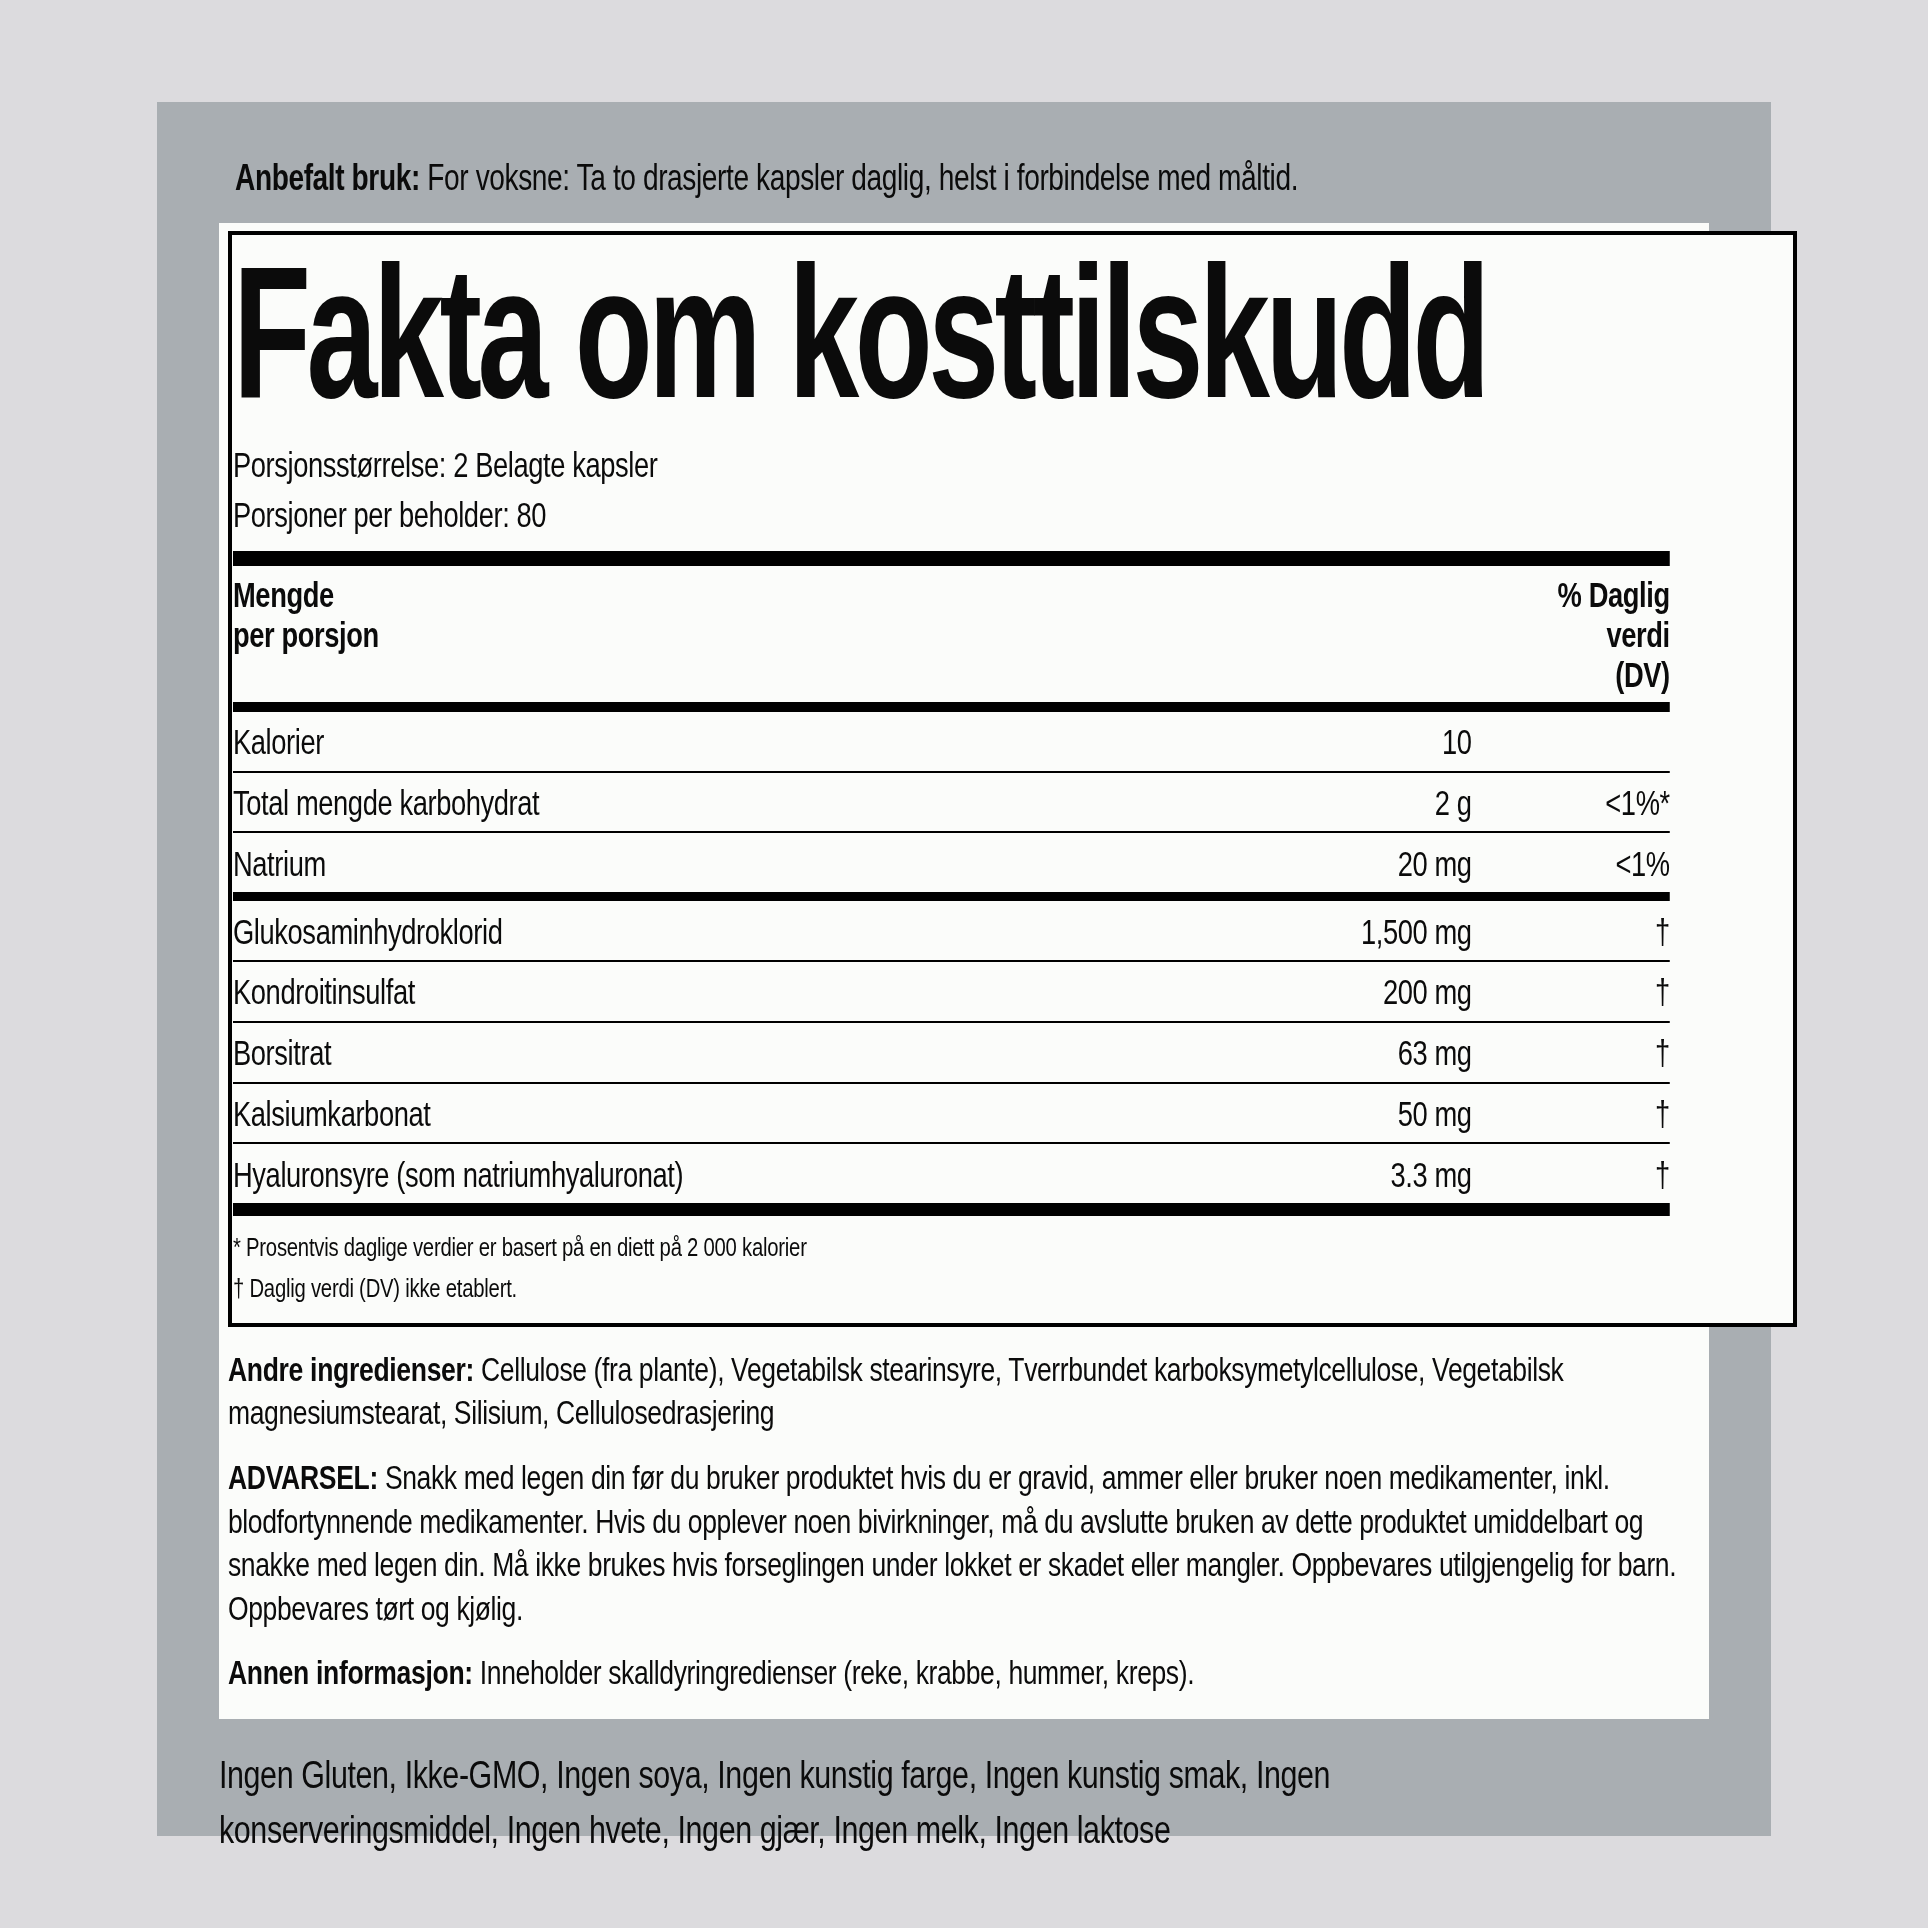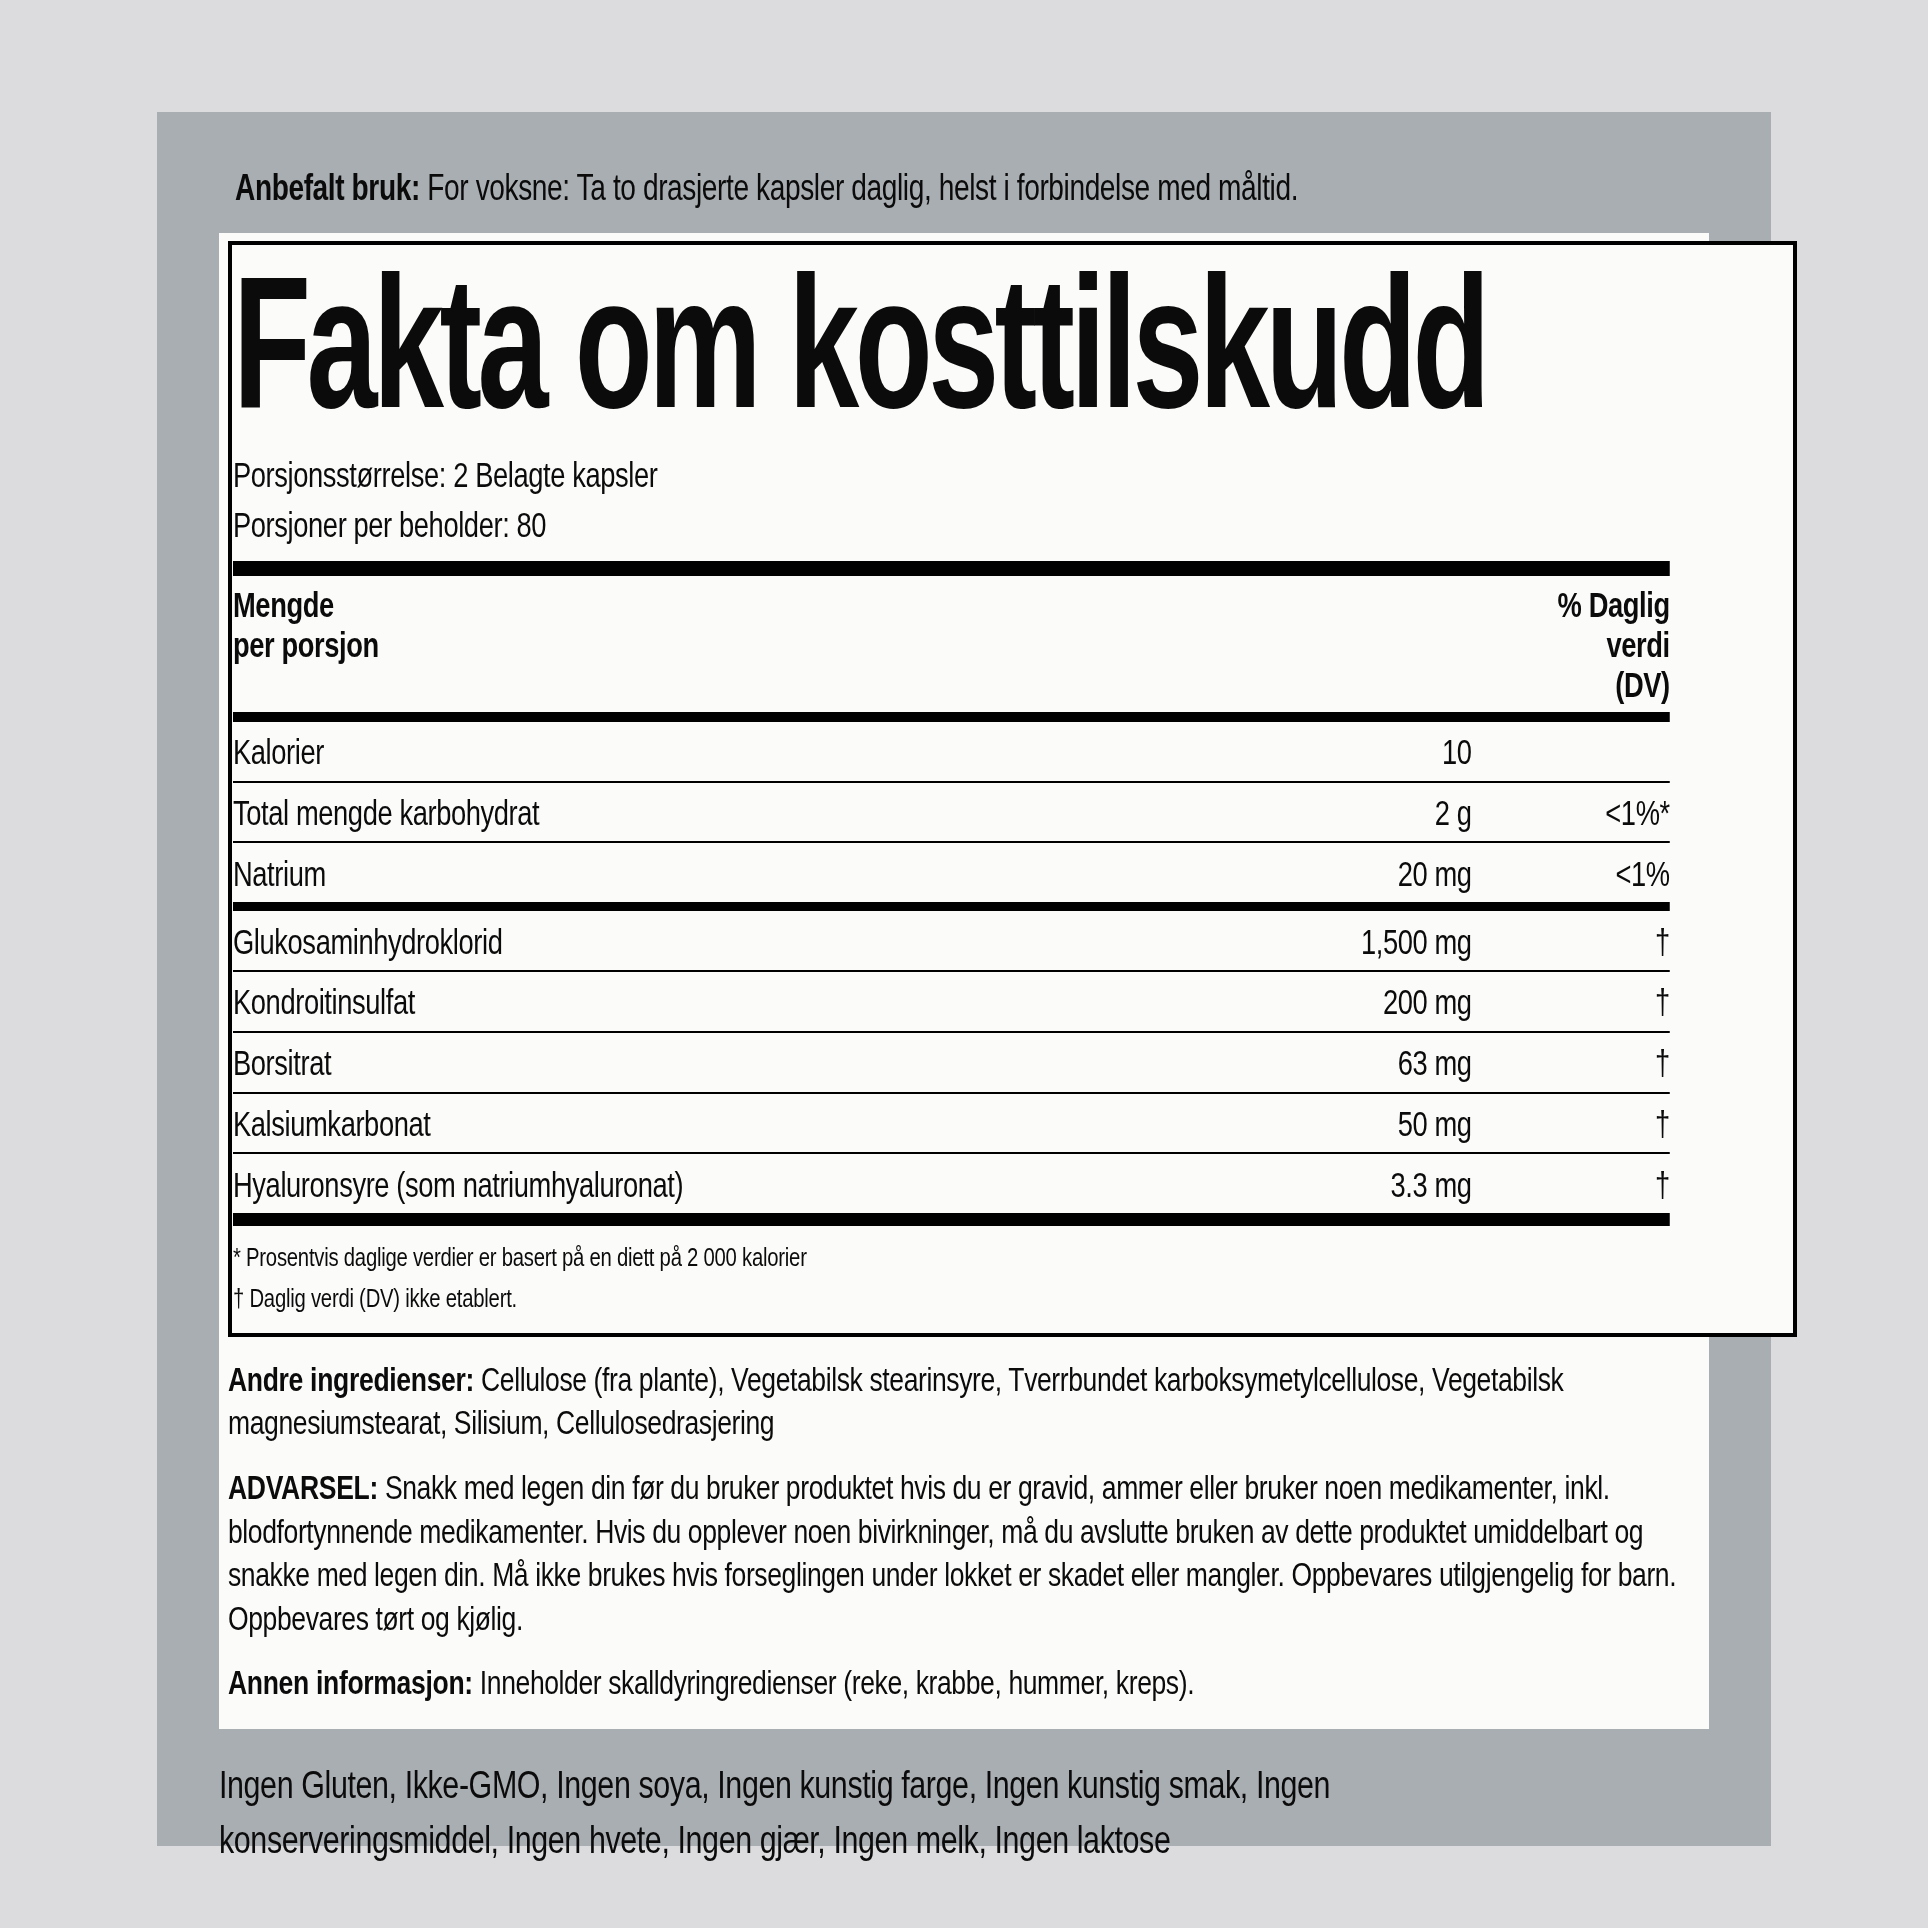--- a/index.html
+++ b/index.html
@@ -16,21 +16,21 @@
   .canvas {
     position: relative;
     width: 1928px;
     height: 1928px;
     background: #dcdbde;
     overflow: hidden;
   }
   .grey-panel {
     position: absolute;
     left: 157px;
-    top: 112px;
+    top: 102px;
     width: 1614px;
     height: 1734px;
     background: #a9aeb2;
     box-sizing: border-box;
     padding-top: 53px;
   }
   
   .cond {
     transform: scaleX(0.78);
     transform-origin: 0 0;

